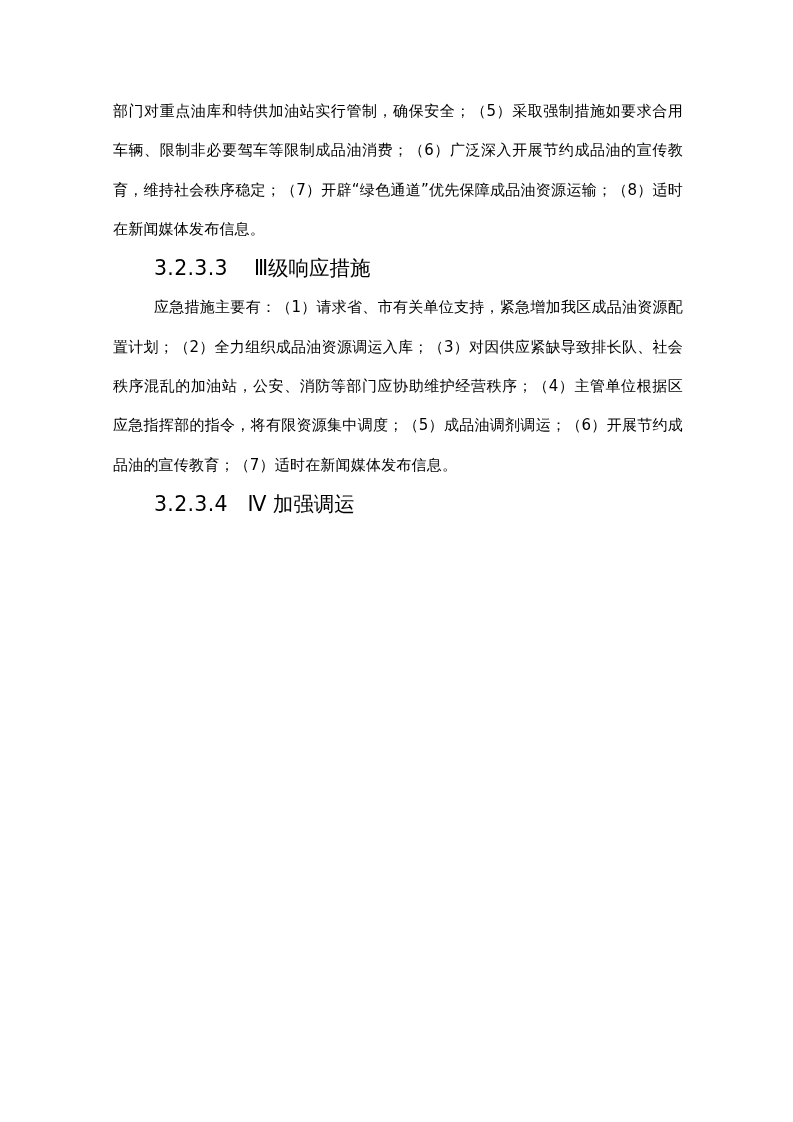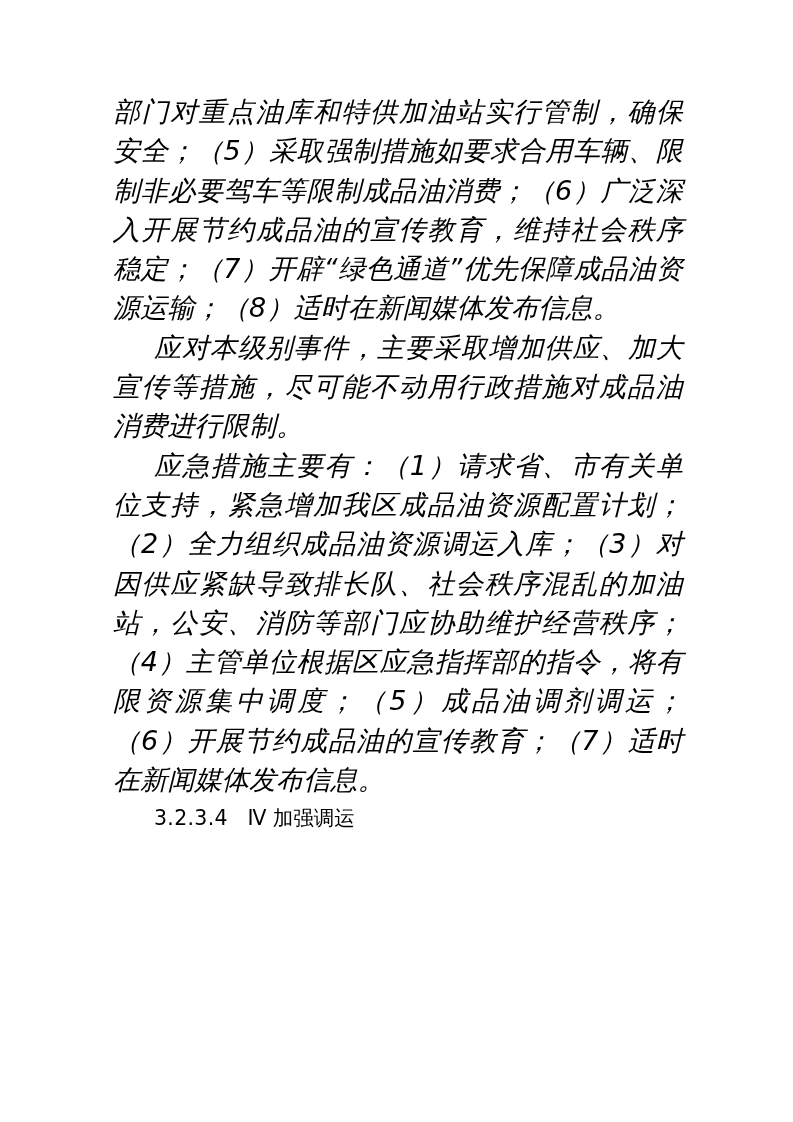--- a/index.html
+++ b/index.html
@@ -22,27 +22,26 @@
     box-sizing: border-box;
   }
   .content {
     position: absolute;
     left: 113px;
     top: 92px;
     width: 570px;
   }
   .para {
     margin: 0;
-    font-size: 27px;
+    font-size: 15px;
     line-height: 39.3px;
     text-align: justify;
     text-justify: inter-ideograph;
     letter-spacing: 0.2px;
     font-family: "DejaVu Sans", sans-serif;
-    font-style: italic;
   }
   .indent {
     text-indent: 41px;
   }
   .heading {
     margin: 0;
     font-size: 20.5px;
     line-height: 39.3px;
     text-indent: 41px;
     font-family: "DejaVu Sans", sans-serif;
@@ -52,23 +51,26 @@
   }
 </style>
 </head>
 <body>
 
 <div class="page">
   <div class="content">
 
     <p class="para">部门对重点油库和特供加油站实行管制，确保安全；（5）采取强制措施如要求合用车辆、限制非必要驾车等限制成品油消费；（6）广泛深入开展节约成品油的宣传教育，维持社会秩序稳定；（7）开辟“绿色通道”优先保障成品油资源运输；（8）适时在新闻媒体发布信息。</p>
 
+    <p class="heading">
+      <span class="num">3.2.3.3</span>
+      &nbsp;&nbsp;&nbsp;<span>Ⅲ级响应措施</span>
+    </p>
 
 
-    <p class="para indent">应对本级别事件，主要采取增加供应、加大宣传等措施，尽可能不动用行政措施对成品油消费进行限制。</p>
 
     <p class="para indent">应急措施主要有：（1）请求省、市有关单位支持，紧急增加我区成品油资源配置计划；（2）全力组织成品油资源调运入库；（3）对因供应紧缺导致排长队、社会秩序混乱的加油站，公安、消防等部门应协助维护经营秩序；（4）主管单位根据区应急指挥部的指令，将有限资源集中调度；（5）成品油调剂调运；（6）开展节约成品油的宣传教育；（7）适时在新闻媒体发布信息。</p>
 
     <p class="heading">
       <span class="num">3.2.3.4</span>
       &nbsp;&nbsp;<span>Ⅳ 加强调运</span>
     </p>
 
 
   </div>

